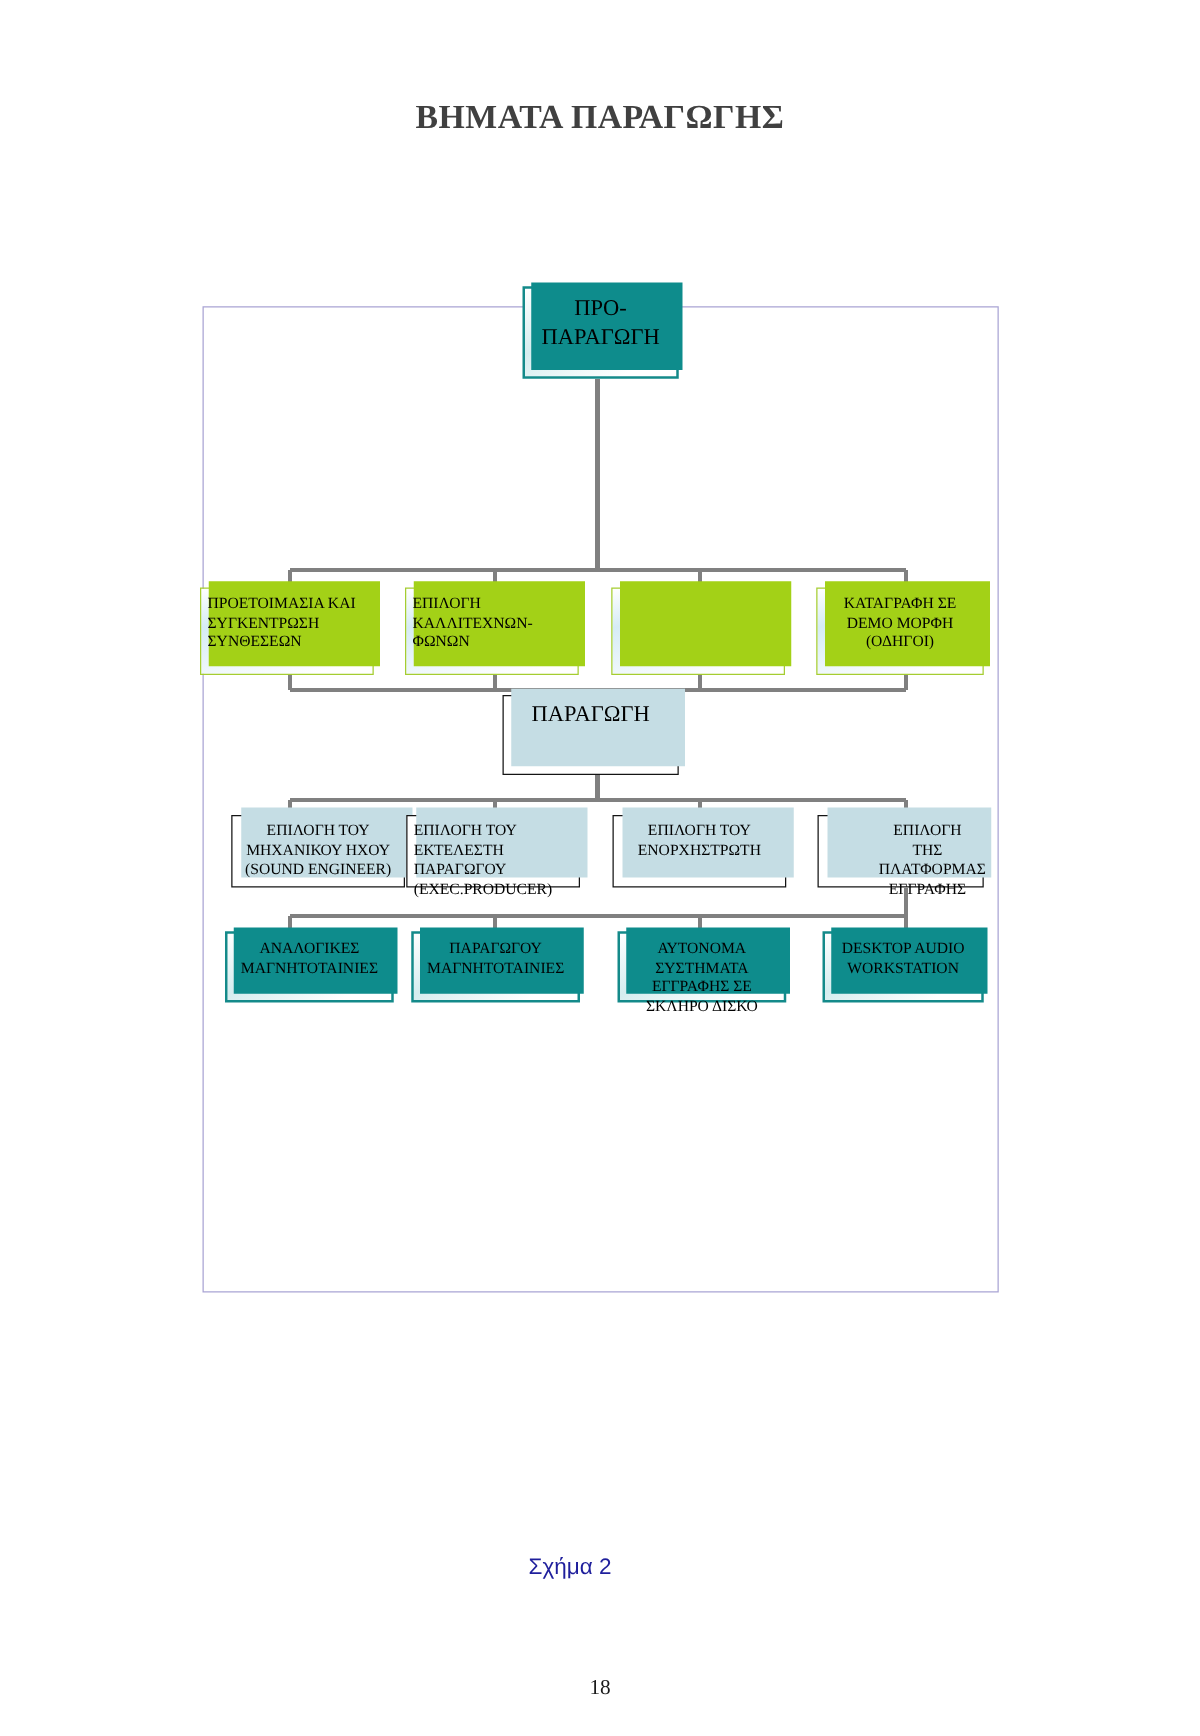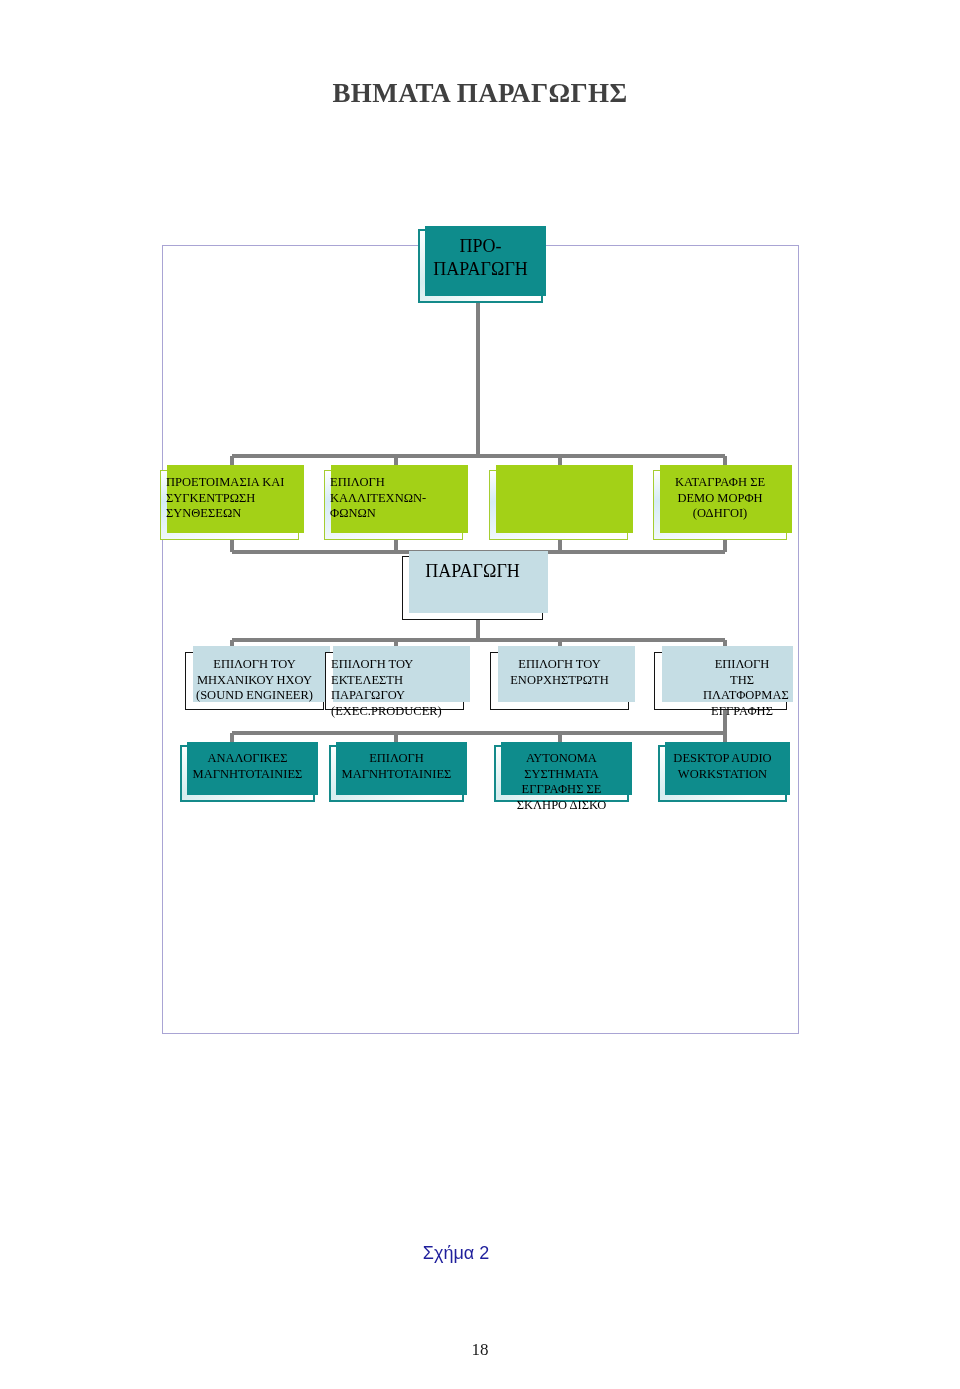--- a/index.html
+++ b/index.html
@@ -179,21 +179,21 @@
   <span class="label">ΕΠΙΛΟΓΗ ΤΗΣ ΠΛΑΤΦΟΡΜΑΣ ΕΓΓΡΑΦΗΣ</span>
 </div>
 
 <div class="node n-teal ta-center" style="left:180px; top:745px; width:135px; height:57px;">
   <span class="shadow"></span>
   <span class="label">ΑΝΑΛΟΓΙΚΕΣ ΜΑΓΝΗΤΟΤΑΙΝΙΕΣ</span>
 </div>
 
 <div class="node n-teal ta-center" style="left:329px; top:745px; width:135px; height:57px;">
   <span class="shadow"></span>
-  <span class="label">ΕΠΙΛΟΓΗ ΜΑΓΝΗΤΟΤΑΙΝΙΕΣ</span>
+  <span class="label">ΠΑΡΑΓΩΓΟΥ ΜΑΓΝΗΤΟΤΑΙΝΙΕΣ</span>
 </div>
 
 <div class="node n-teal ta-center" style="left:494px; top:745px; width:135px; height:57px;">
   <span class="shadow"></span>
   <span class="label">ΑΥΤΟΝΟΜΑ ΣΥΣΤΗΜΑΤΑ ΕΓΓΡΑΦΗΣ ΣΕ ΣΚΛΗΡΟ ΔΙΣΚΟ</span>
 </div>
 
 <div class="node n-teal ta-center" style="left:658px; top:745px; width:129px; height:57px;">
   <span class="shadow"></span>
   <span class="label">DESKTOP AUDIO WORKSTATION</span>

